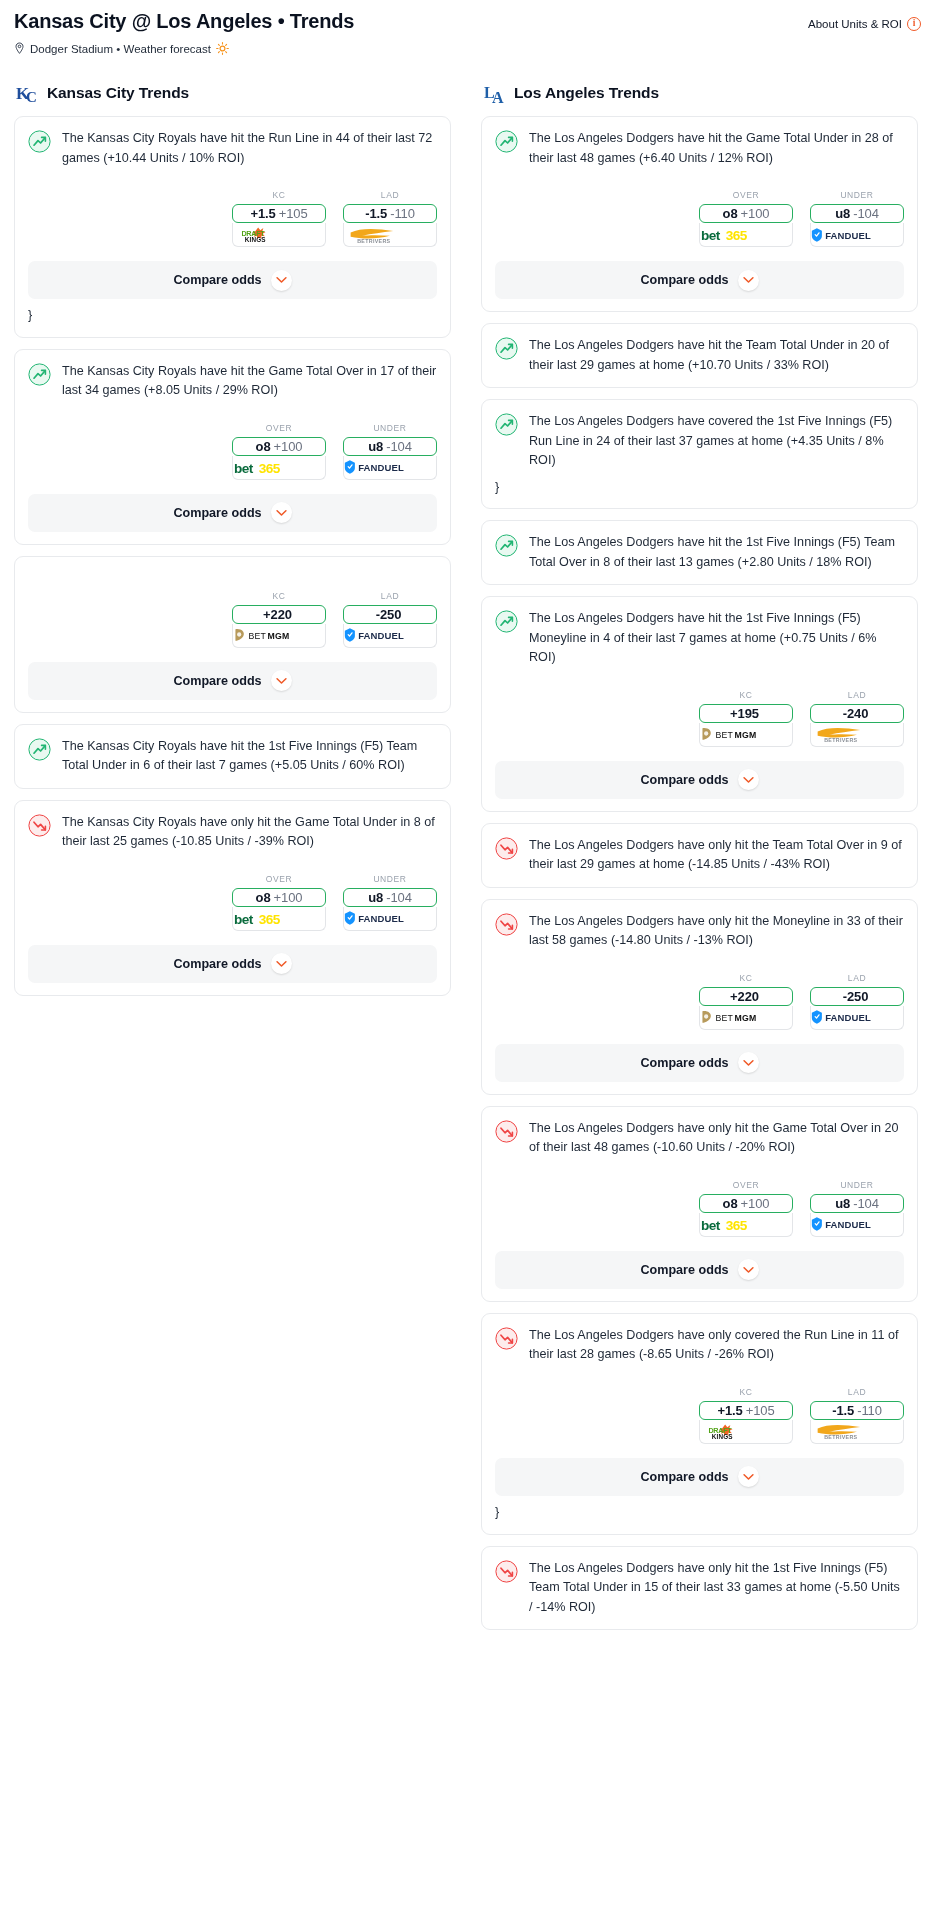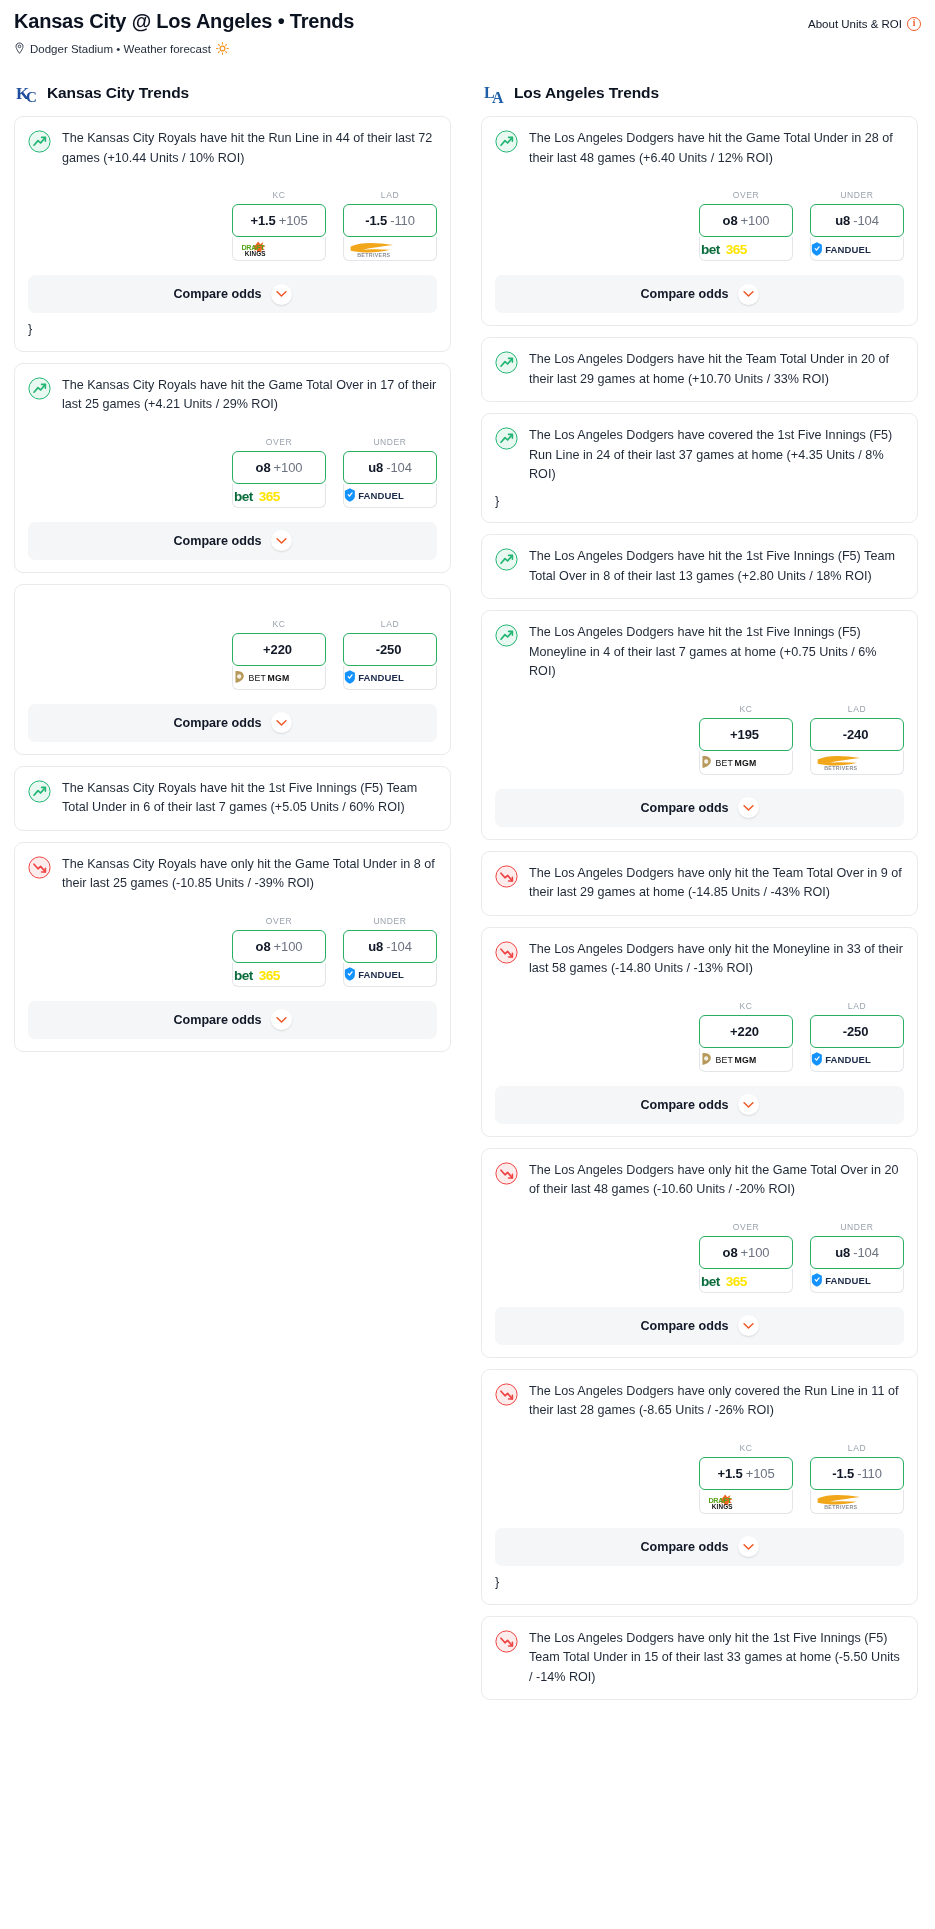--- a/index.html
+++ b/index.html
@@ -57,21 +57,21 @@
 
   
   .odds-wrap { display: flex; justify-content: flex-end; gap: 17px; margin-top: 22px; }
   .odds-cell { width: 94px; }
   .odds-label {
     font-size: 8.5px; letter-spacing: 0.6px; color: #9aa2ad;
     text-align: center; margin-bottom: 4px; font-weight: 400;
   }
   .odds-box {
     border: 1.3px solid #27ae60; border-radius: 6px;
-    height: 33px; display: flex; align-items: center; justify-content: center;
+    height: 19px; display: flex; align-items: center; justify-content: center;
     font-size: 13px; font-weight: 700; color: #111827; background: #fff;
     letter-spacing: -0.1px;
   }
   .odds-box .sec { font-weight: 400; color: #6b7280; margin-left: 3px; }
   .book-box {
     border: 1px solid #e3e5e8; border-top: none;
     border-radius: 0 0 6px 6px; height: 24px;
     display: flex; align-items: center; justify-content: flex-start; background: #fff;
   }
   .book-box svg { display: block; }
@@ -182,21 +182,21 @@
         </div>
         <div class="stray">}</div>
       </div>
       <div class="card">
         <div class="trend-row">
           <span class="trend-icon"><svg viewBox="0 0 23 23" width="23" height="23">
     <circle cx="11.5" cy="11.5" r="10.6" fill="#e9f9f1" stroke="#22b573" stroke-width="1"></circle>
     <path d="M6 15.2 L10 10.6 L12.6 13 L17.2 7.6" fill="none" stroke="#22b573" stroke-width="1.7" stroke-linecap="round" stroke-linejoin="round"></path>
     <path d="M17.4 7.4 L13.6 7.4 M17.4 7.4 L17.4 11.2" stroke="#22b573" stroke-width="1.6" stroke-linecap="round" fill="none"></path>
   </svg></span>
-          <span class="trend-text">The Kansas City Royals have hit the Game Total Over in 17 of their last 25 games (+4.21 Units / 29% ROI)</span>
+          <span class="trend-text">The Kansas City Royals have hit the Game Total Over in 17 of their last 34 games (+8.05 Units / 29% ROI)</span>
         </div>
         <div class="odds-wrap">
           <div class="odds-cell">
             <div class="odds-label">OVER</div>
             <div class="odds-box">
               <span>o8</span>
               <span class="sec">+100</span>
             </div>
             <div class="book-box">
               <svg viewBox="0 0 82 20" width="70" height="17">

